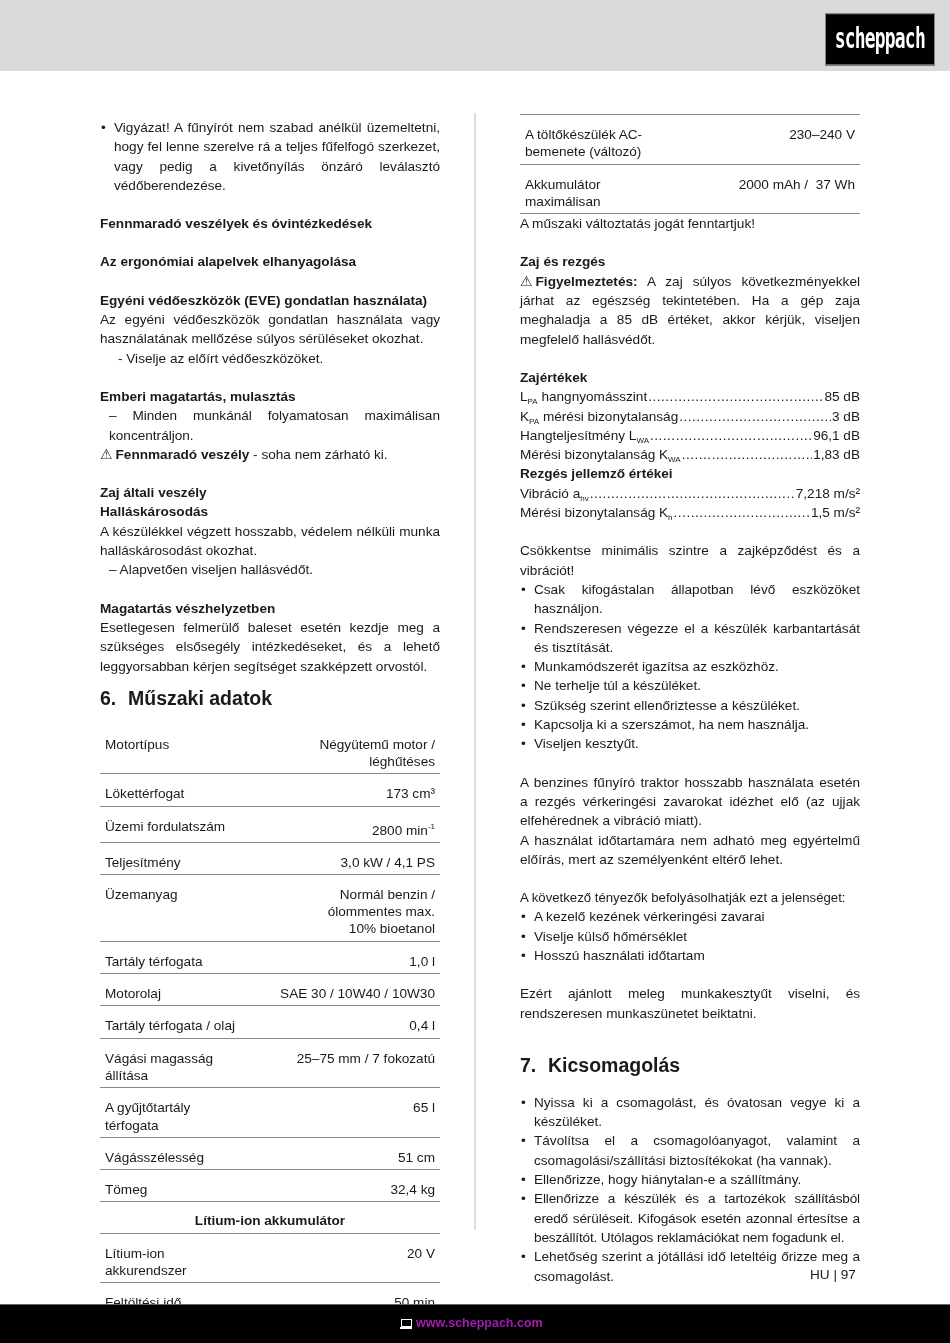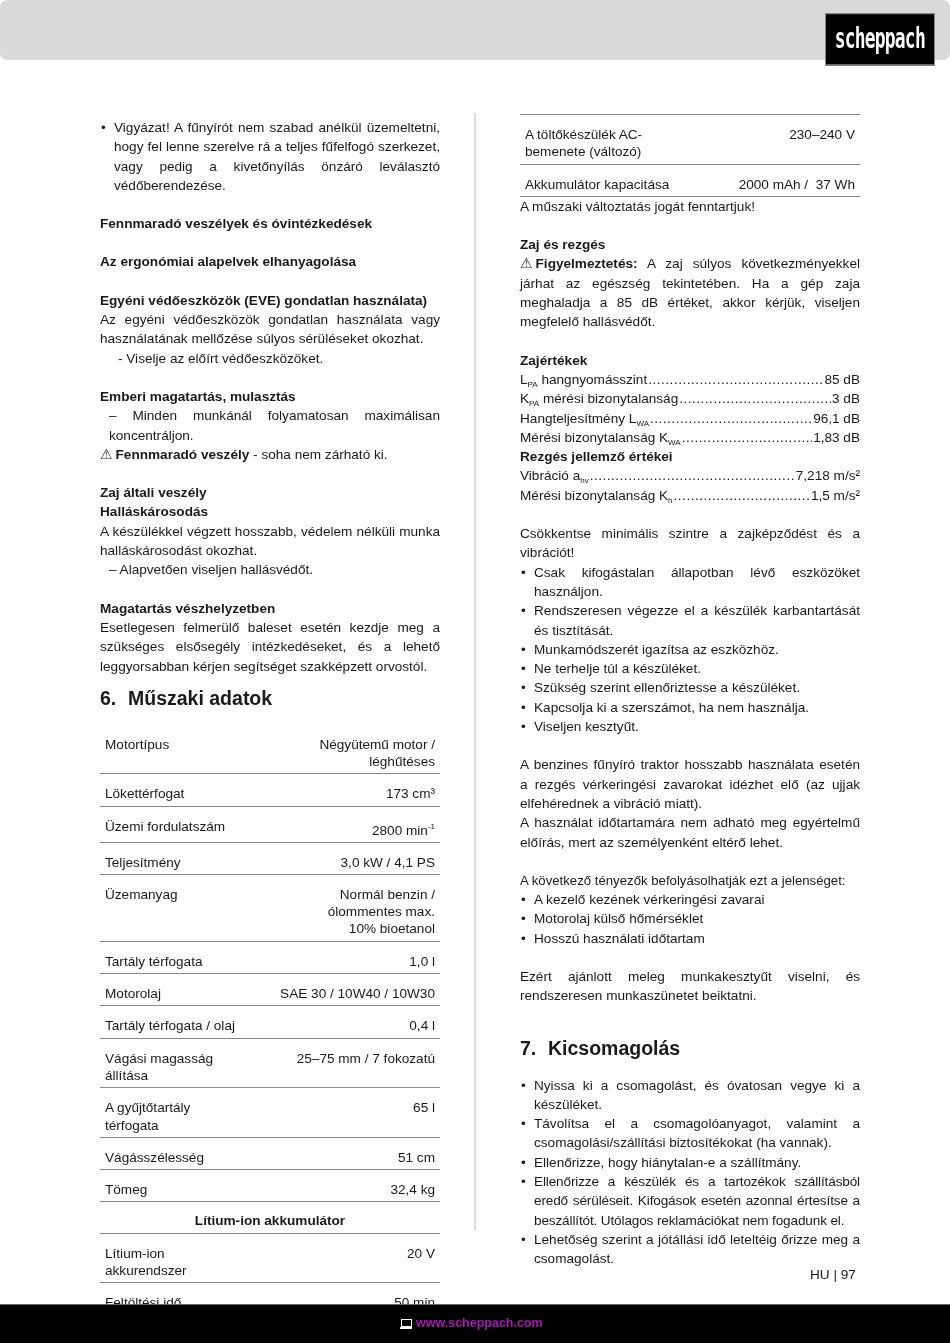--- a/index.html
+++ b/index.html
@@ -1,19 +1,19 @@
 <!DOCTYPE html>
 <html><head>
 <meta charset="utf-8">
 <style>
   * { box-sizing: border-box; margin: 0; padding: 0; }
   html, body { width: 950px; height: 1343px; background: #ffffff; }
   body { position: relative; font-family: "Liberation Sans", sans-serif; color: #1a1a1a; font-size: 13.6px; line-height: 19.3px; overflow: hidden; }
 
-  .header-band { position: absolute; left: 0; top: 0; width: 950px; height: 60px; background: #dadada; border-radius: 7px; }
+  .header-band { position: absolute; left: 0; top: 0; width: 950px; height: 71px; background: #dadada; }
   .logo { position: absolute; left: 825px; top: 13px; width: 110px; height: 42px; background: #000; border: 1px solid #888; color: #fff; font-family: "DejaVu Sans Mono", monospace; font-weight: bold; font-size: 23px; letter-spacing: -1px; display: flex; align-items: center; justify-content: center; transform: scaleY(1.25); transform-origin: top; }
   .logo span { display: inline-block; transform: scaleX(0.78); }
 
   .col-left { position: absolute; left: 100px; top: 118px; width: 340px; }
   .col-right { position: absolute; left: 520px; top: 114px; width: 340px; }
   .divider { position: absolute; left: 474px; top: 113px; width: 2px; height: 1117px; background: #dcdcdc; }
 
   p { text-align: justify; }
   .bold { font-weight: bold; }
   .gap { height: 19px; }
@@ -160,21 +160,21 @@
 </div>
 
 <div class="col-right">
   <table class="spec top-border">
     <tbody>
       <tr>
           <td style="width:160px">A töltőkészülék AC-bemenete (változó)</td>
           <td class="v">230–240 V</td>
         </tr>
       <tr>
-          <td>Akkumulátor kapacitása</td>
+          <td>Akkumulátor maximálisan</td>
           <td class="v" style="white-space:pre">2000 mAh /  37 Wh</td>
         </tr>
     </tbody>
   </table>
   <p>A műszaki változtatás jogát fenntartjuk!</p>
   <div class="gap"></div>
   <p class="bold">Zaj és rezgés</p>
   <p><span class="warn-icon">⚠</span><span class="bold">Figyelmeztetés:</span><span> A zaj súlyos következményekkel járhat az egészség tekintetében. Ha a gép zaja meghaladja a 85 dB értéket, akkor kérjük, viseljen megfelelő hallásvédőt.</span></p>
   <div class="gap"></div>
   <p class="bold">Zajértékek</p>
@@ -223,21 +223,21 @@
     <li>Kapcsolja ki a szerszámot, ha nem használja.</li>
     <li>Viseljen kesztyűt.</li>
   </ul>
   <div class="gap"></div>
   <p>A benzines fűnyíró traktor hosszabb használata esetén a rezgés vérkeringési zavarokat idézhet elő (az ujjak elfehérednek a vibráció miatt).</p>
   <p>A használat időtartamára nem adható meg egyértelmű előírás, mert az személyenként eltérő lehet.</p>
   <div class="gap"></div>
   <p style="font-size:13.2px">A következő tényezők befolyásolhatják ezt a jelenséget:</p>
   <ul class="bullets">
     <li>A kezelő kezének vérkeringési zavarai</li>
-    <li>Motorolaj külső hőmérséklet</li>
+    <li>Viselje külső hőmérséklet</li>
     <li>Hosszú használati időtartam</li>
   </ul>
   <div class="gap"></div>
   <p>Ezért ajánlott meleg munkakesztyűt viselni, és rendszeresen munkaszünetet beiktatni.</p>
 
   <h2 class="section" style="margin-top:30px"><span class="num">7.</span><span>Kicsomagolás</span></h2>
   <div style="height:16px"></div>
   <ul class="bullets">
     <li>Nyissa ki a csomagolást, és óvatosan vegye ki a készüléket.</li>
     <li>Távolítsa el a csomagolóanyagot, valamint a csomagolási/szállítási biztosítékokat (ha vannak).</li>

